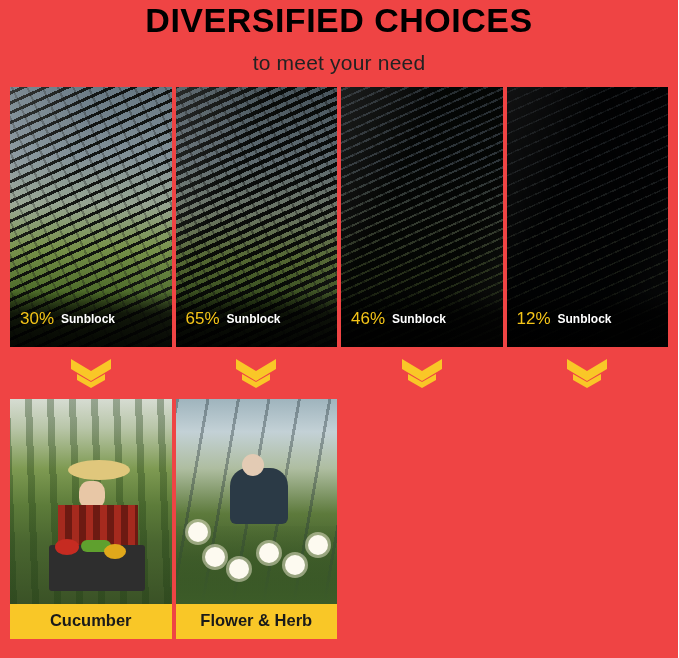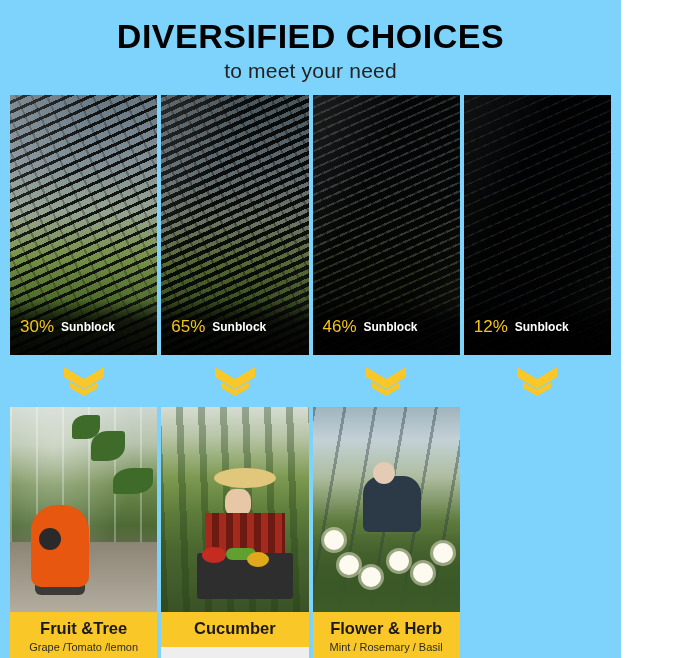--- a/index.html
+++ b/index.html
@@ -4,44 +4,44 @@
 <style>
   * { box-sizing: border-box; margin: 0; padding: 0; }
   html, body {
     width: 679px;
     height: 658px;
     background: #ffffff;
     font-family: "Liberation Sans", sans-serif;
     overflow: hidden;
   }
   .page {
-    width: 621px;
+    width: 678px;
     height: 658px;
     position: relative;
-    background: #7dd3fc;
-    padding: 16px 10px;
+    background: #ef4444;
+    padding: 0 10px;
   }
 
   
   .header {
     text-align: center;
     padding-top: 2px;
   }
   .header h1 {
     font-size: 34px;
     font-weight: 700;
     letter-spacing: 0.5px;
     color: #000;
     line-height: 1.08;
   }
   .header h2 {
     font-size: 21px;
     font-weight: 400;
     color: #222;
-    margin-top: 4px;
+    margin-top: 12px;
     letter-spacing: 0.2px;
   }
 
   
   .shade-row {
     display: grid;
     grid-template-columns: repeat(4, 1fr);
     gap: 4px;
     margin-top: 12px;
   }
@@ -419,35 +419,20 @@
         <svg width="44" height="30" viewBox="0 0 44 30">
           <polygon points="2,1 22,13 42,1 42,11 22,23 2,11" fill="#f9c727"></polygon>
           <polygon points="8,16 22,24 36,16 36,22 22,30 8,22" fill="#f9c727"></polygon>
         </svg>
       </span>
     </div>
   </div>
 
   <div class="use-row">
 
-    <div class="use-card">
-      <div class="photo p1">
-        <div class="frame"></div>
-        <div class="leaf" style="left:55%;top:12%;width:34px;height:30px;"></div>
-        <div class="leaf" style="left:70%;top:30%;width:40px;height:26px;"></div>
-        <div class="leaf" style="left:42%;top:4%;width:28px;height:24px;"></div>
-        <div class="floor"></div>
-        <div class="person"></div>
-        <div class="head"></div>
-      </div>
-      <div class="use-caption">
-        <div class="use-title">Fruit &amp;Tree</div>
-        <div class="use-sub">Grape /Tomato /lemon</div>
-      </div>
-    </div>
 
     <div class="use-card">
       <div class="photo p2">
         <div class="rows"></div>
         <div class="hat"></div>
         <div class="face"></div>
         <div class="shirt"></div>
         <div class="crate"></div>
         <div class="veg1"></div>
         <div class="veg2"></div>
@@ -466,20 +451,19 @@
         <div class="manhead"></div>
         <div class="flower" style="left:18%;bottom:18%;"></div>
         <div class="flower" style="left:33%;bottom:12%;"></div>
         <div class="flower" style="left:52%;bottom:20%;"></div>
         <div class="flower" style="left:68%;bottom:14%;"></div>
         <div class="flower" style="left:82%;bottom:24%;"></div>
         <div class="flower" style="left:8%;bottom:30%;"></div>
       </div>
       <div class="use-caption">
         <div class="use-title">Flower &amp; Herb</div>
-        <div class="use-sub">Mint /  Rosemary /  Basil</div>
       </div>
     </div>
 
 
   </div>
 
 </div>
 
 </body></html>

